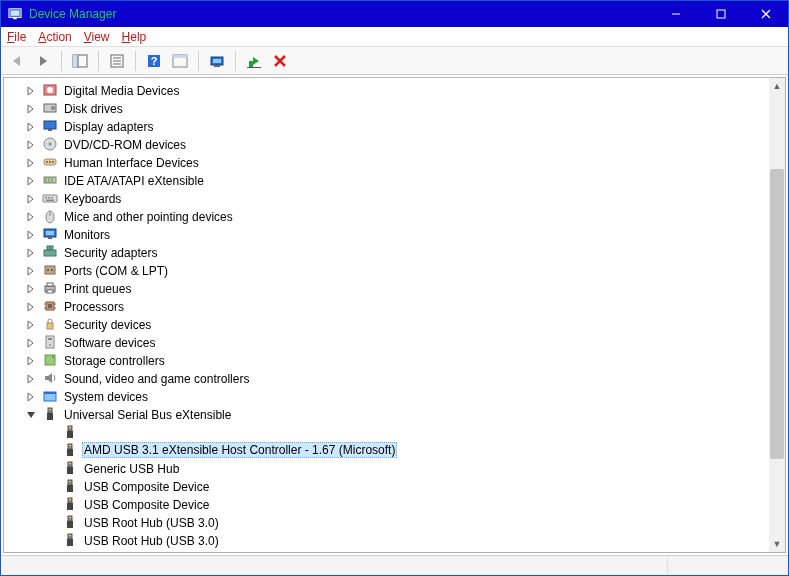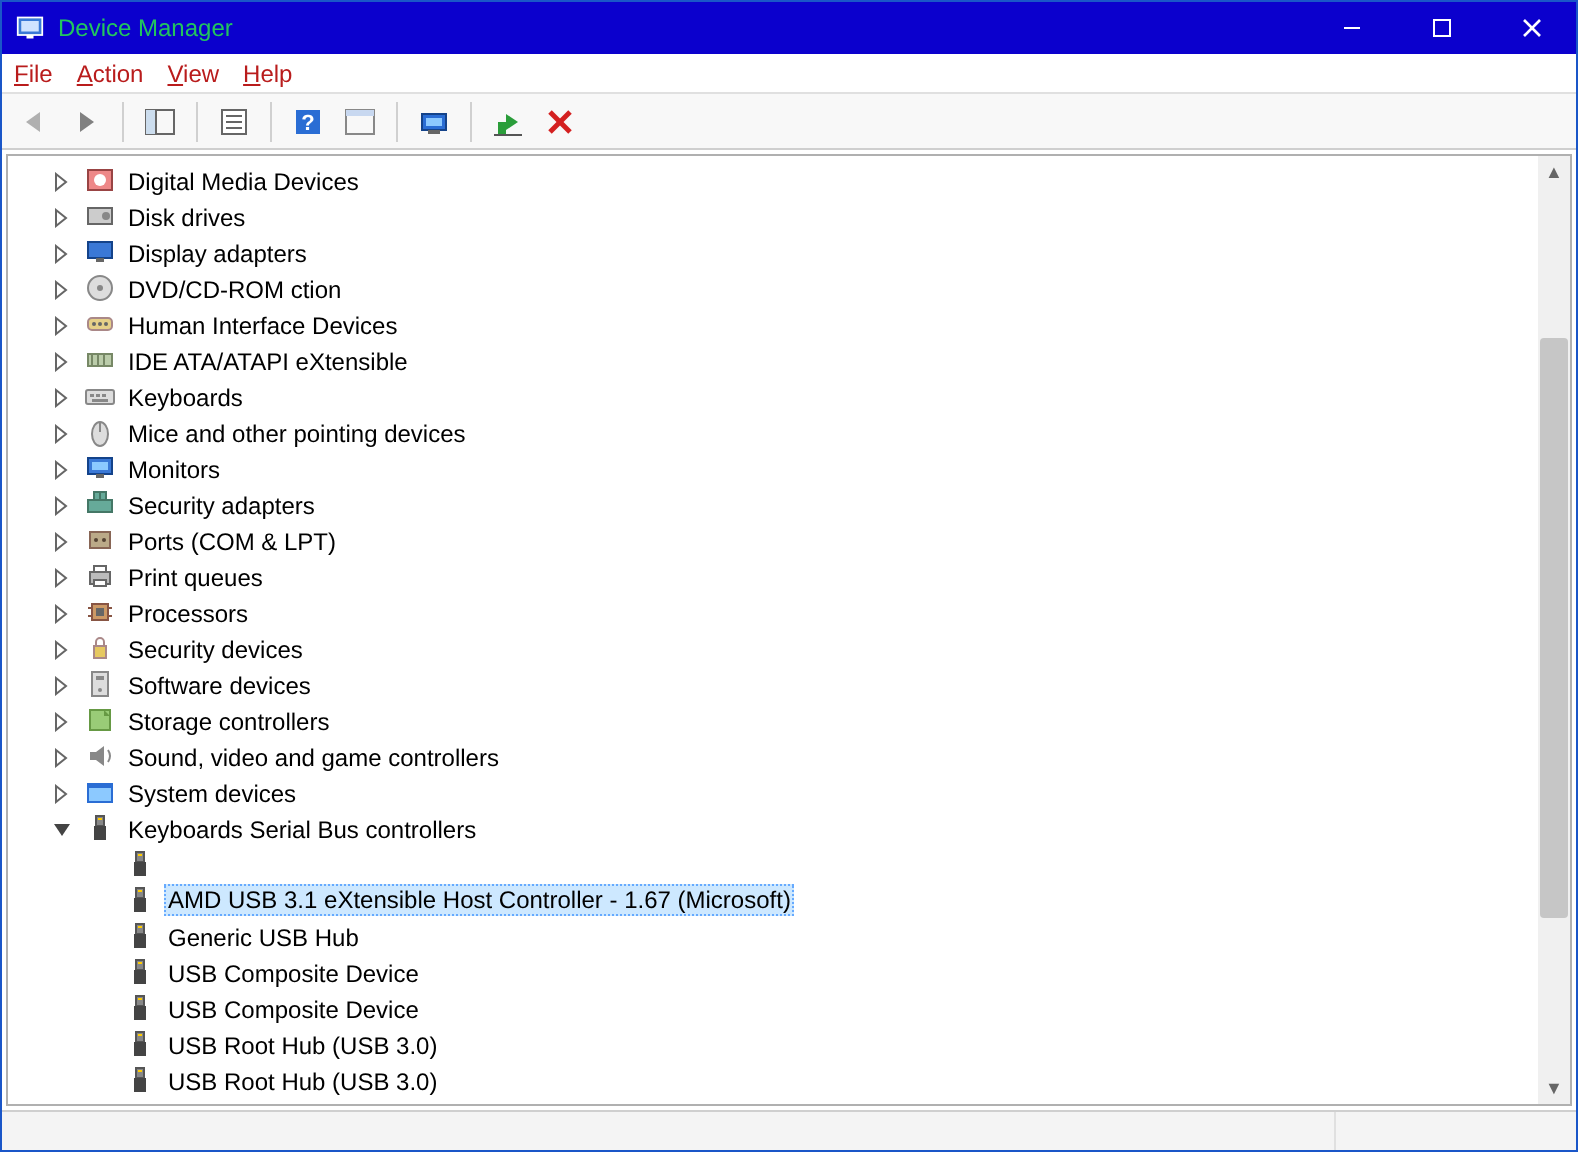--- a/index.html
+++ b/index.html
@@ -190,21 +190,21 @@
             <svg width="10" height="10">
               <path d="M2 1 L7 5 L2 9 Z" fill="none" stroke="#666" stroke-width="1"></path>
             </svg>
           </span>
           <span class="icon">
             <svg width="16" height="16" viewBox="0 0 16 16">
               <circle cx="8" cy="8" r="6" fill="#ddd" stroke="#888"></circle>
               <circle cx="8" cy="8" r="1.5" fill="#888"></circle>
             </svg>
           </span>
-          <span class="label">DVD/CD-ROM ction</span>
+          <span class="label">DVD/CD-ROM devices</span>
         </div>
         <div class="node indent-0">
           <span class="arrow">
             <svg width="10" height="10">
               <path d="M2 1 L7 5 L2 9 Z" fill="none" stroke="#666" stroke-width="1"></path>
             </svg>
           </span>
           <span class="icon">
             <svg width="16" height="16" viewBox="0 0 16 16">
               <rect x="2" y="5" width="12" height="6" rx="2" fill="#e6d088" stroke="#a88"></rect>
@@ -417,21 +417,21 @@
               <path d="M1 2 L9 2 L5 8 Z" fill="#444"></path>
             </svg>
           </span>
           <span class="icon">
             <svg width="16" height="16" viewBox="0 0 16 16">
               <rect x="6" y="2" width="4" height="5" fill="#888" stroke="#555"></rect>
               <rect x="5" y="7" width="6" height="7" fill="#444"></rect>
               <rect x="7" y="3" width="2" height="1" fill="#fc0"></rect>
             </svg>
           </span>
-          <span class="label">Keyboards Serial Bus controllers</span>
+          <span class="label">Universal Serial Bus eXtensible</span>
         </div>
         <div class="node indent-1">
           <span class="arrow"></span>
           <span class="icon">
             <svg width="16" height="16" viewBox="0 0 16 16">
               <rect x="6" y="2" width="4" height="5" fill="#888" stroke="#555"></rect>
               <rect x="5" y="7" width="6" height="7" fill="#444"></rect>
               <rect x="7" y="3" width="2" height="1" fill="#fc0"></rect>
             </svg>
           </span>

